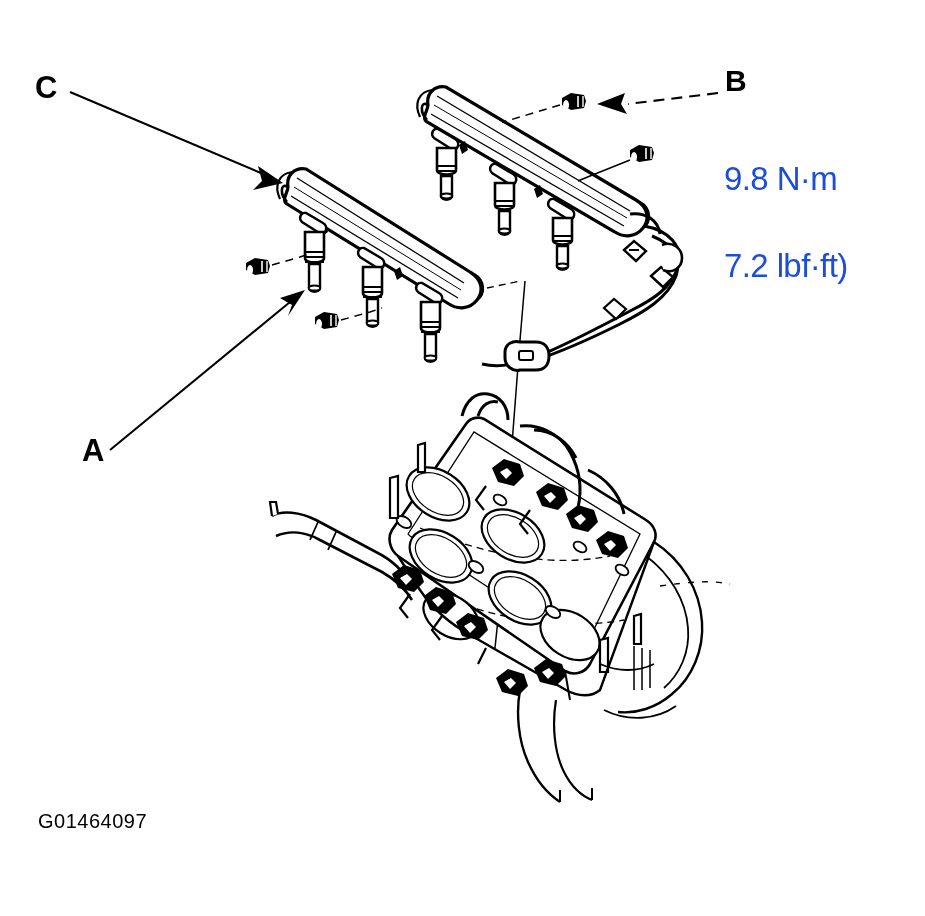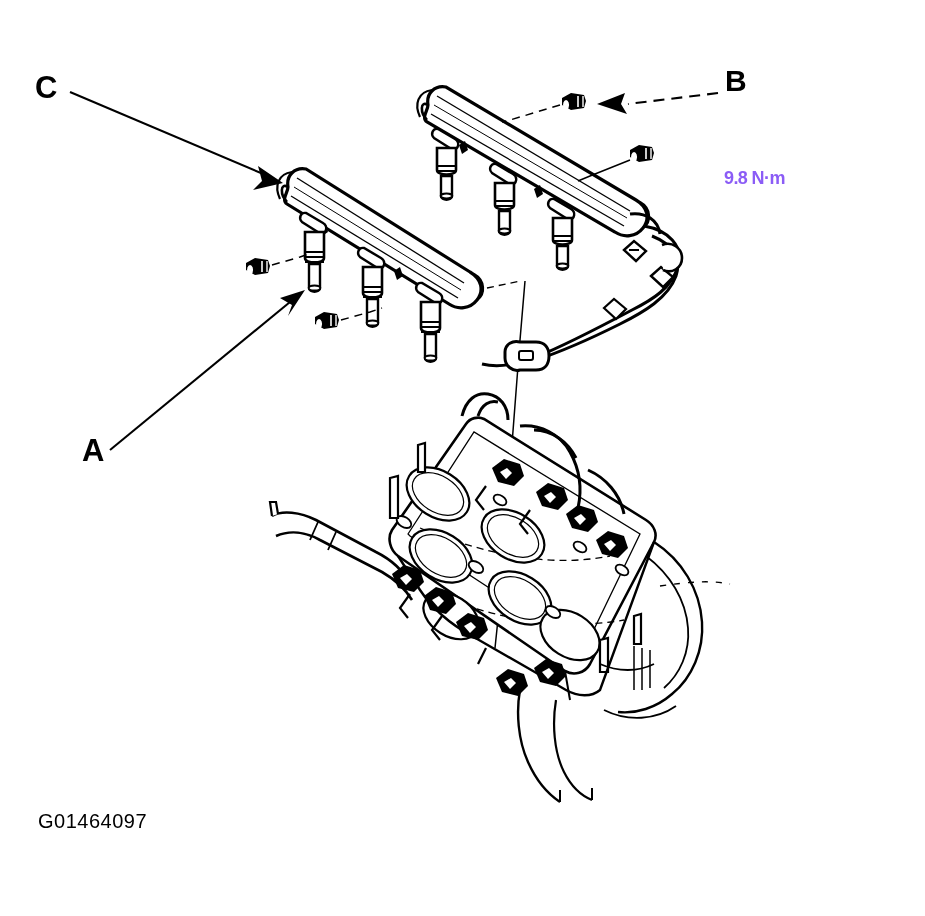--- a/index.html
+++ b/index.html
@@ -50,24 +50,24 @@
   }
   #label-b {
     left: 725px;
     top: 66px;
     font-size: 30px;
   }
   #torque-block {
     position: absolute;
     left: 724px;
     top: 106px;
-    color: #8b5cf6;
+    color: #1d4ed8;
     font-family: "Liberation Sans", sans-serif;
-    font-weight: bold;
-    font-size: 18px;
+    font-weight: normal;
+    font-size: 33px;
     line-height: 29px;
     white-space: pre;
     letter-spacing: -0.6px;
   }
   #torque-block div { white-space: pre; }
   #figure-code {
     position: absolute;
     left: 38px;
     top: 810px;
     color: #000;
@@ -399,17 +399,18 @@
   </svg>
 
   <div class="label-text" id="label-c">C</div>
 
   <div class="label-text" id="label-a">A</div>
 
   <div class="label-text" id="label-b">B</div>
 
   <div id="torque-block">
     <div>9.8 N·m</div>
+    <div>7.2 lbf·ft)</div>
   </div>
 
   <div id="figure-code">G01464097</div>
 
 </div>
 
 </body></html>

